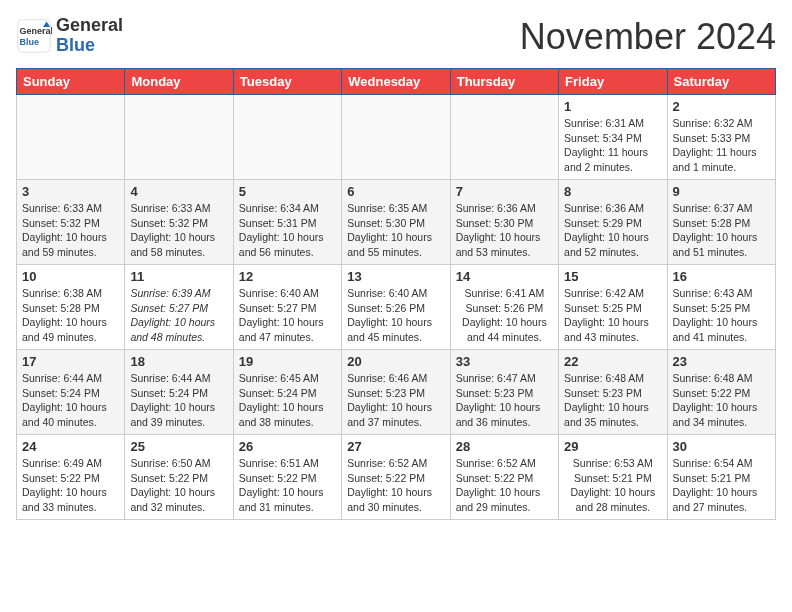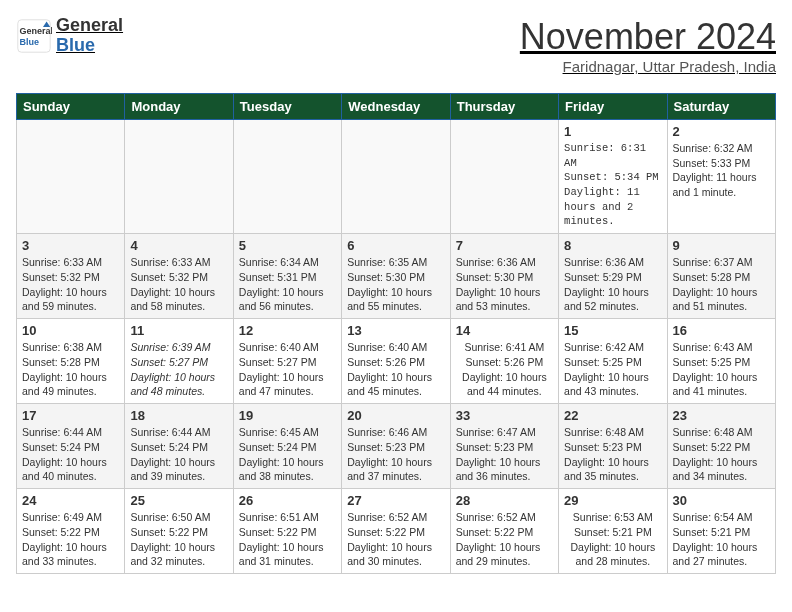--- a/index.html
+++ b/index.html
@@ -7,22 +7,21 @@
       font-family: Arial, sans-serif;
       background: #fff;
       width: 792px;
       min-height: 612px;
       padding: 16px;
     }
     .header {
       display: flex;
       align-items: flex-start;
       justify-content: space-between;
-      margin-bottom: 18px;
-      text-decoration: underline;
+      margin-bottom: 10px;
     }
     .logo {
       display: flex;
       align-items: center;
       gap: 4px;
     }
     .logo-text {
       font-size: 18px;
       font-weight: bold;
       line-height: 1.1;
@@ -44,21 +43,21 @@
     .subtitle {
       font-size: 15px;
       color: #555;
     }
     .calendar {
       width: 100%;
       border-collapse: collapse;
       border: 1px solid #ccc;
     }
     .calendar th {
-      background: #14532d;
+      background: #ef4444;
       color: #fff;
       font-size: 13px;
       padding: 5px 6px;
       text-align: left;
       border: 1px solid #2060a0;
     }
     .calendar td {
       vertical-align: top;
       border: 1px solid #ccc;
       padding: 4px 5px;
@@ -100,21 +99,20 @@
       <text x="4" y="30" font-size="10" font-weight="bold" fill="#2a6aad" font-family="Arial">Blue</text>
       <polygon points="30,10 38,10 34,4" fill="#2a6aad"></polygon>
     </svg>
     <div class="logo-text">
       <div><span class="general">General</span></div>
       <div><span class="blue">Blue</span></div>
     </div>
   </div>
   <div class="title-block">
     <div class="month-title">November 2024</div>
-    <div class="subtitle">Faridnagar, Uttar Pradesh, India</div>
   </div>
 </div>
 
 <table class="calendar">
   <thead>
     <tr>
     <th>Sunday</th>
         <th>Monday</th>
         <th>Tuesday</th>
         <th>Wednesday</th>
@@ -125,21 +123,21 @@
   </thead>
   <tbody id="calendar-body">
   <tr>
         <td class="empty"></td>
         <td class="empty"></td>
         <td class="empty"></td>
         <td class="empty"></td>
         <td class="empty"></td>
         <td>
           <span class="day-num">1</span>
-          <div class="day-info" style="white-space: pre-line; font-family: Liberation Mono, monospace;">Sunrise: 6:31 AM
+          <div class="day-info" style="white-space: pre-line;">Sunrise: 6:31 AM
 Sunset: 5:34 PM
 Daylight: 11 hours and 2 minutes.</div>
         </td>
         <td>
           <span class="day-num">2</span>
           <div class="day-info" style="white-space: pre-line;">Sunrise: 6:32 AM
 Sunset: 5:33 PM
 Daylight: 11 hours and 1 minute.</div>
         </td>
       </tr>

